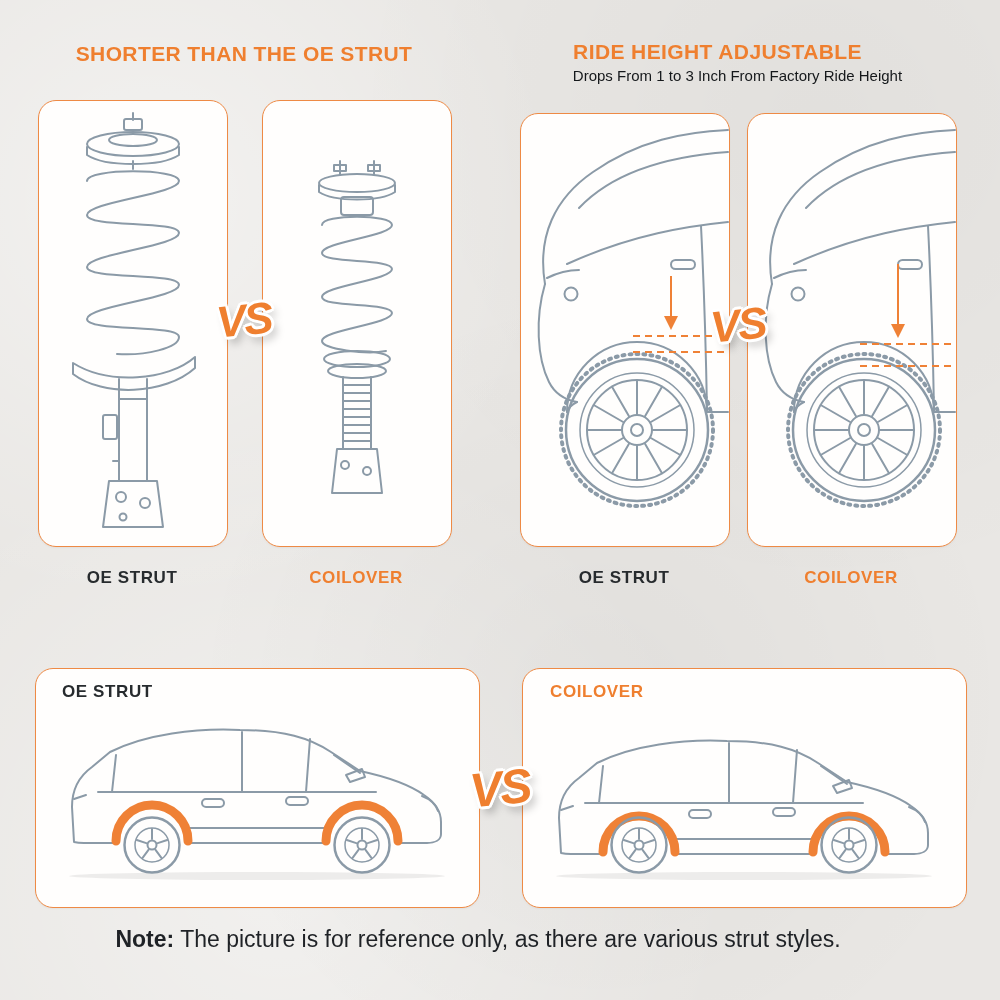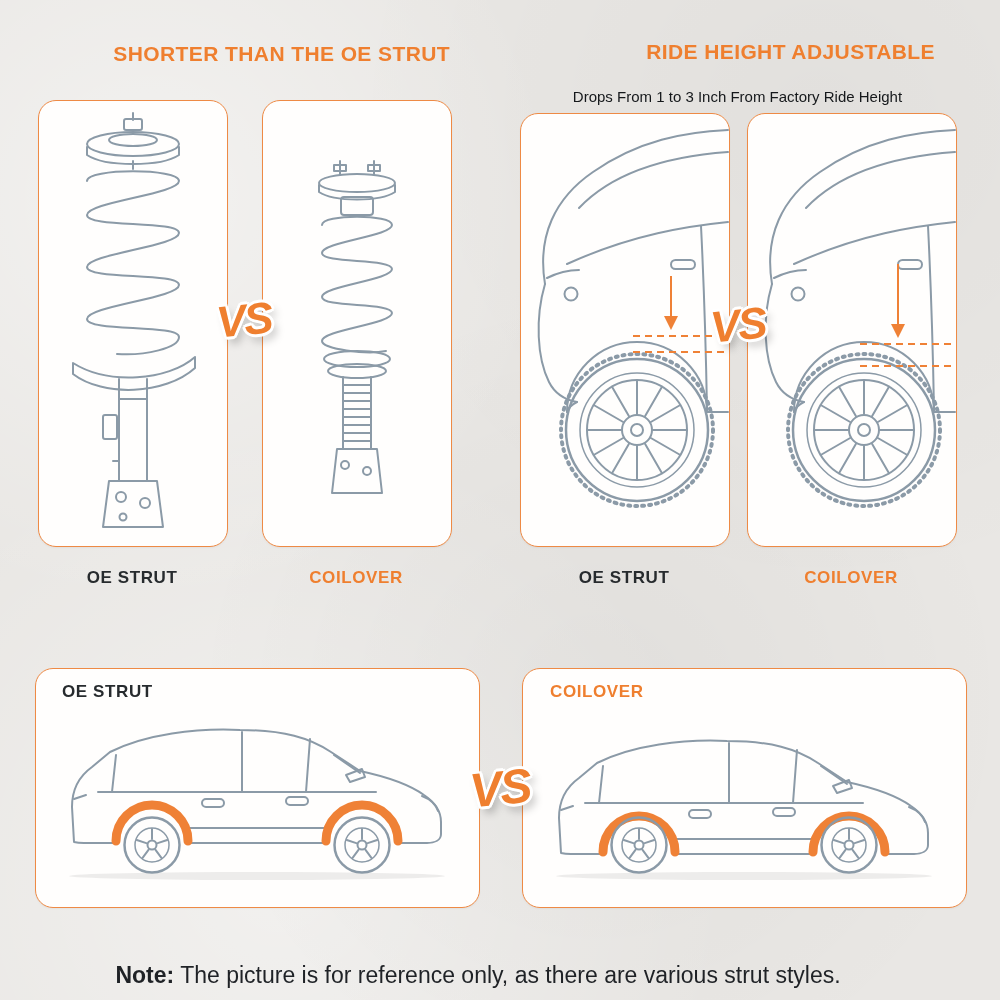--- a/index.html
+++ b/index.html
@@ -8,21 +8,21 @@
     font-family:"Liberation Sans", sans-serif;
     background:
       radial-gradient(circle at 15% 20%, rgba(255,255,255,.45), transparent 35%),
       radial-gradient(circle at 82% 12%, rgba(0,0,0,.03), transparent 40%),
       radial-gradient(circle at 60% 70%, rgba(0,0,0,.035), transparent 45%),
       radial-gradient(circle at 28% 88%, rgba(255,255,255,.4), transparent 40%),
       #e9e7e4;
   }
   .h1{
     position:absolute;font-weight:800;font-size:21px;letter-spacing:.4px;
-    color:#EF7F2F;text-align:right;
+    color:#EF7F2F;text-align:center;
   }
   .sub{
     position:absolute;font-weight:500;font-size:15px;color:#15181b;text-align:center;
   }
   .panel{
     position:absolute;background:#fffefd;border:1.5px solid #EE8A45;border-radius:18px;
     box-shadow:0 1px 2px rgba(0,0,0,.04);
   }
   .panel svg{position:absolute;left:0;top:0;width:100%;height:100%;}
   .cap{
@@ -38,21 +38,21 @@
       2px 2px 0 #fff,-2px -2px 0 #fff,2px -2px 0 #fff,-2px 2px 0 #fff,
       4px 7px 8px rgba(0,0,0,.25);
     z-index:5;
   }
   .vs.big{font-size:48px;}
   .lbl{position:absolute;font-weight:800;font-size:17px;letter-spacing:.6px;}
   .lbl.dark{color:#272b2e;}
   .lbl.orange{color:#EF7F2F;}
   .note{
     position:absolute;left:0;top:926px;width:956px;text-align:center;
-    font-size:23px;color:#1f2226;font-weight:400;margin-top:36px;
+    font-size:23px;color:#1f2226;font-weight:400;
   }
   .note b{font-weight:800;}
 </style>
 </head>
 <body>
 
 <div>
 
   <div class="h1" style="left:38px;top:42px;width:412px;">SHORTER THAN THE OE STRUT</div>
 
@@ -100,21 +100,21 @@
       </g>
     </svg>
   </div>
 
   <div class="vs" style="left:244px;top:320px;">VS</div>
 
   <div class="cap dark" style="left:38px;top:568px;width:188px;">OE STRUT</div>
   <div class="cap orange" style="left:262px;top:568px;width:188px;">COILOVER</div>
 
   <div class="h1" style="left:500px;top:40px;width:435px;">RIDE HEIGHT ADJUSTABLE</div>
-  <div class="sub" style="left:520px;top:67px;width:435px;margin-top:21px;">Drops From 1 to 3 Inch From Factory Ride Height</div>
+  <div class="sub" style="left:520px;top:67px;width:435px;">Drops From 1 to 3 Inch From Factory Ride Height</div>
 
   <div class="panel" style="left:520px;top:113px;width:208px;height:432px;">
     <svg viewBox="0 0 208 432">
       <g stroke="#8B9AA7" stroke-width="2" fill="none" stroke-linecap="round" stroke-linejoin="round">
         <path d="M24,170 C16,122 34,84 72,58 C118,26 164,18 207,16"></path>
         <path d="M58,94 C94,56 152,42 207,38"></path>
         <path d="M46,150 C112,120 168,112 207,108"></path>
         <path d="M24,170 C14,204 16,244 28,268 C34,280 45,286 56,288"></path>
         <path d="M26,164 C38,158 50,156 58,156"></path>
         <circle cx="50" cy="180" r="6.5"></circle>

